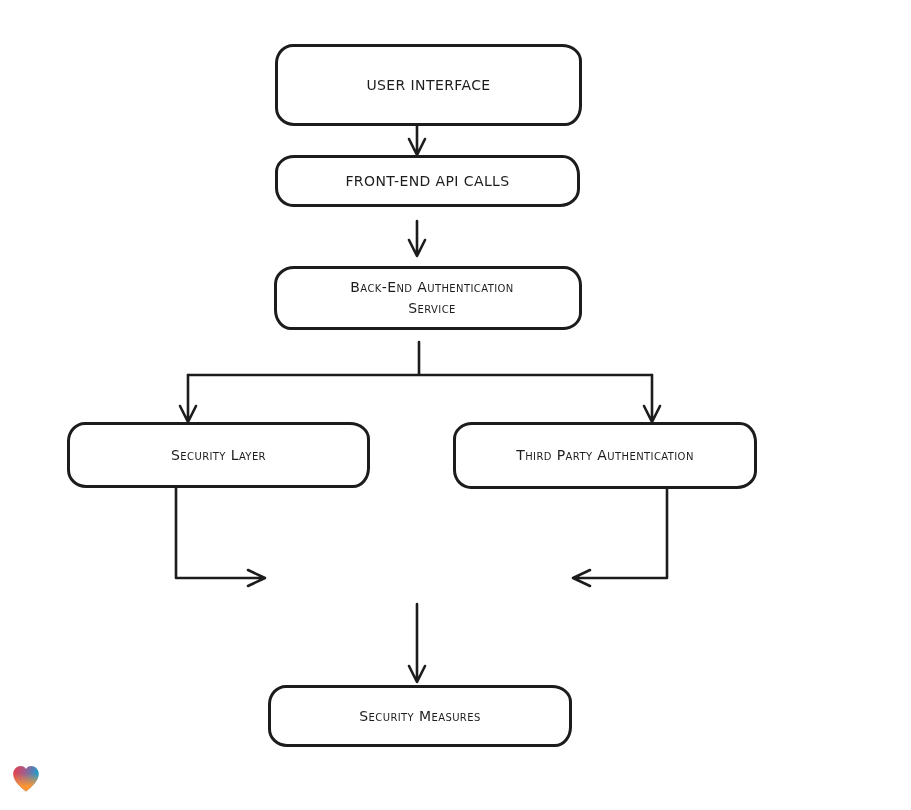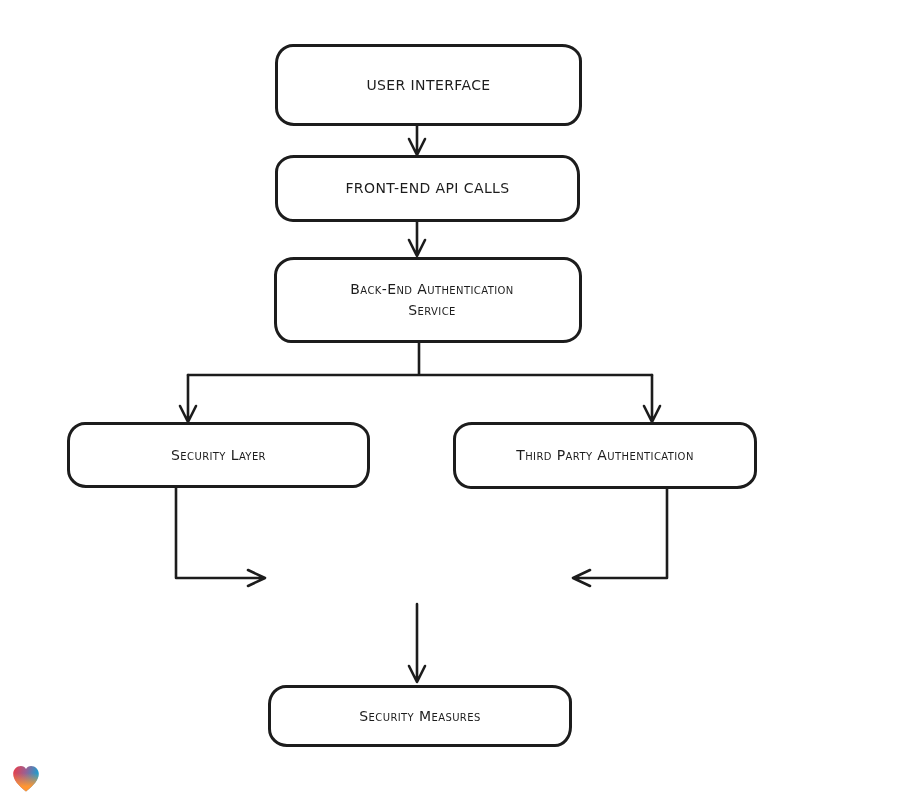--- a/index.html
+++ b/index.html
@@ -39,22 +39,22 @@
     line-height: 21px;
     white-space: pre-line;
     padding: 4px 14px;
   }
   
   .r1 { border-radius: 18px 20px 17px 19px / 19px 17px 20px 18px; }
   .r2 { border-radius: 19px 17px 20px 18px / 17px 20px 18px 19px; }
   .r3 { border-radius: 20px 18px 19px 17px / 18px 19px 17px 20px; }
 
   #node-user-interface        { left: 275px; top:  44px; width: 307px; height: 82px; }
-  #node-front-end-api-calls   { left: 275px; top: 155px; width: 305px; height: 67px; }
-  #node-back-end-auth-service { left: 274px; top: 257px; width: 308px; height: 86px; padding-left: 22px; }
+  #node-front-end-api-calls   { left: 275px; top: 155px; width: 305px; height: 52px; }
+  #node-back-end-auth-service { left: 274px; top: 266px; width: 308px; height: 64px; padding-left: 22px; }
   #node-database-layer        { left:  67px; top: 422px; width: 303px; height: 66px; }
   #node-third-party-auth      { left: 453px; top: 422px; width: 304px; height: 67px; }
   #node-session-token-mgmt    { left: 267px; top: 542px; width: 303px; height: 63px; }
   #node-security-measures     { left: 268px; top: 685px; width: 304px; height: 62px; justify-content: center; }
 
   .heart-badge {
     position: absolute;
     left: 10px;
     top: 762px;
     width: 32px;

